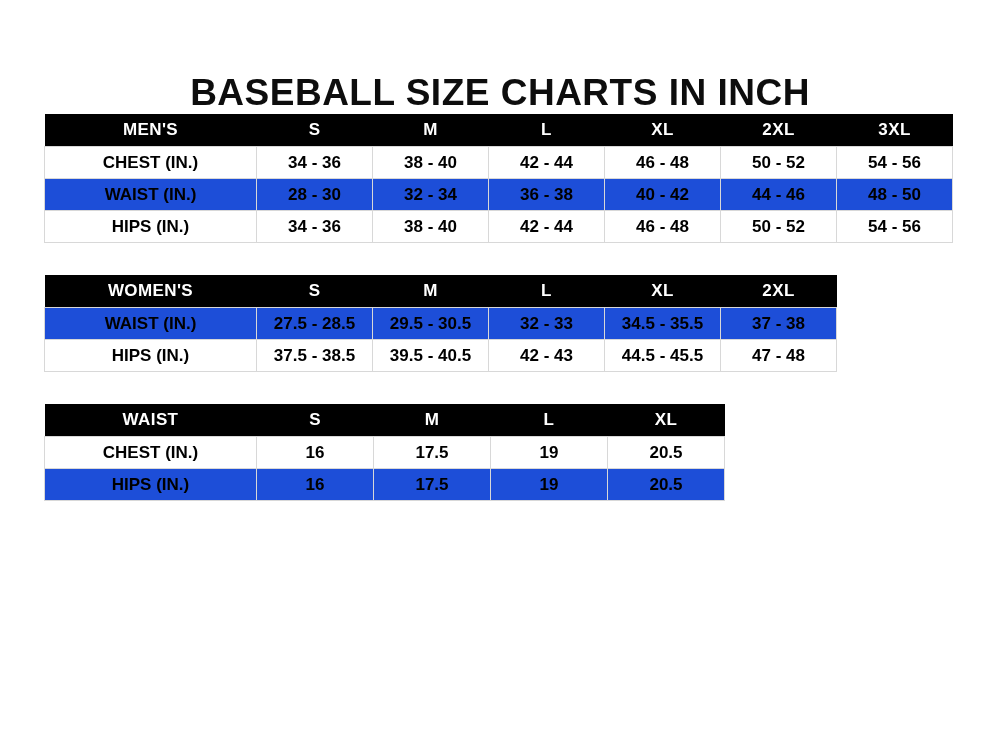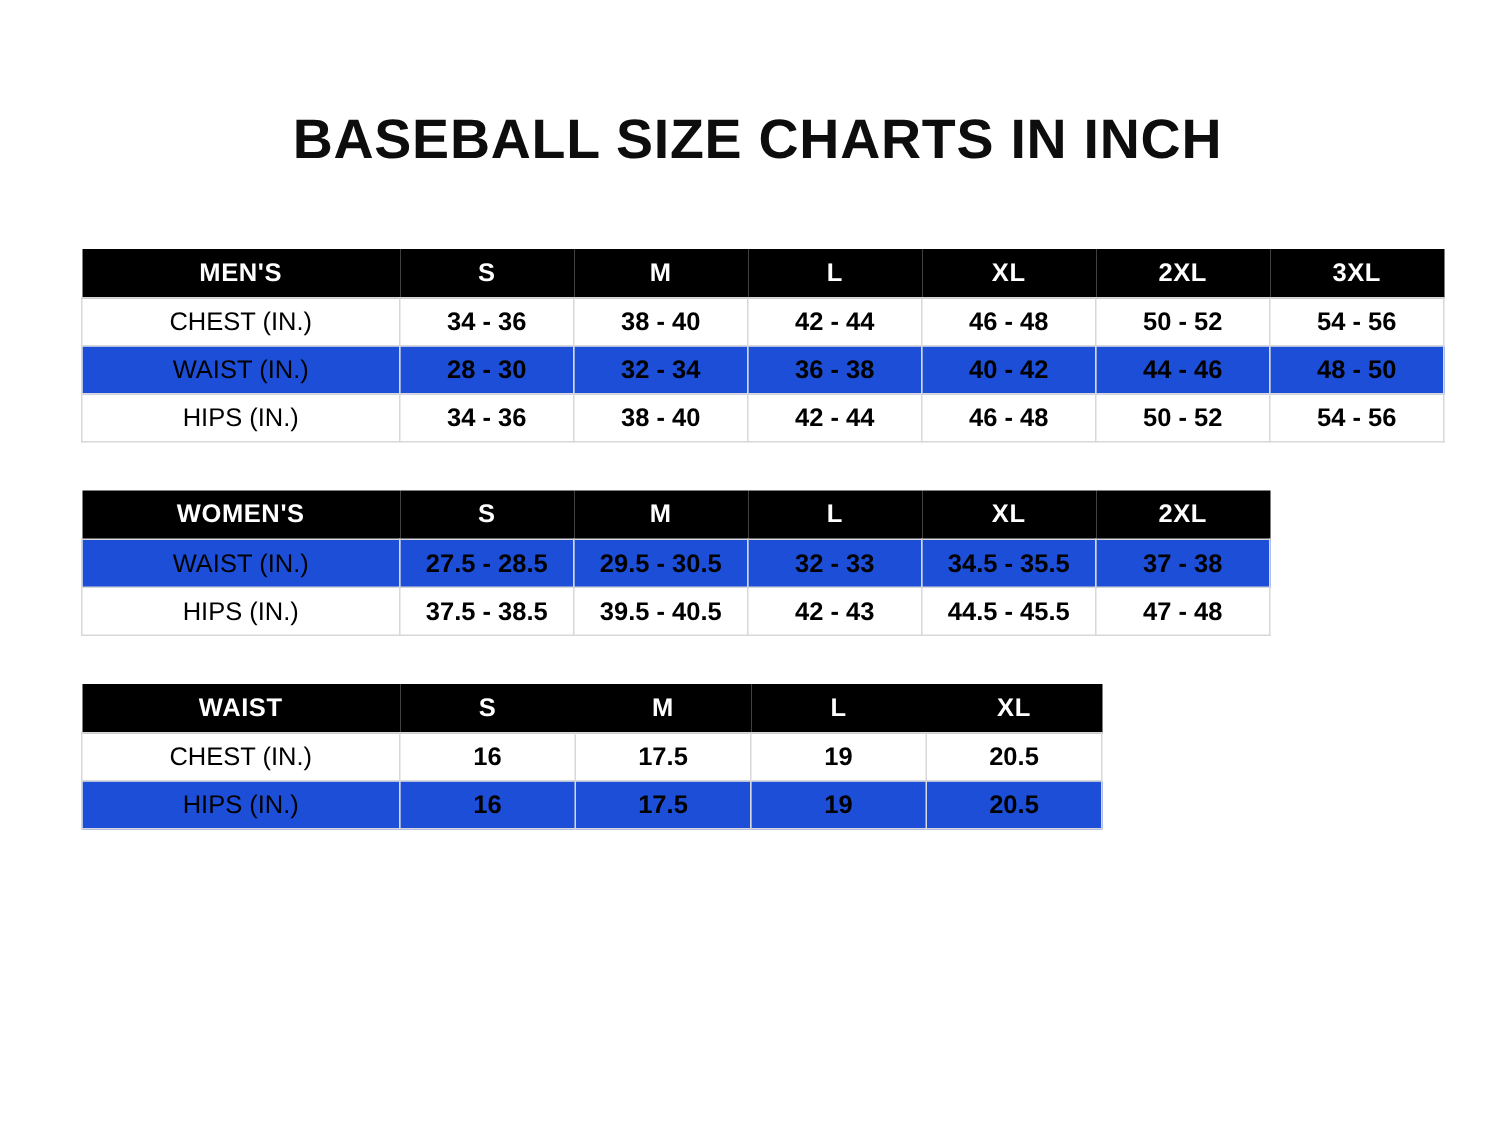--- a/index.html
+++ b/index.html
@@ -12,33 +12,31 @@
     background: #ffffff;
     font-family: "Liberation Sans", sans-serif;
     color: #000000;
     overflow: hidden;
   }
   .page {
     position: relative;
     width: 1000px;
     height: 536px;
     box-sizing: border-box;
-    padding-left: 10px;
   }
   .title {
     text-align: center;
     font-size: 37px;
     font-weight: bold;
     letter-spacing: 0.5px;
     margin: 0;
     padding-top: 72px;
     color: #0d0d0d;
   }
   .charts {
-    margin-top: 52px;
     padding-left: 44px;
   }
   table {
     border-collapse: collapse;
     table-layout: fixed;
     font-size: 17px;
     font-weight: bold;
   }
   table.men   { width: 908px; }
   table.women { width: 790px; }
@@ -66,21 +64,21 @@
     border: 1px solid #d8d8d8;
     padding: 0 4px;
     background: #ffffff;
     white-space: nowrap;
   }
   tbody tr.alt td {
     background: #1d4ed8;
   }
   tbody td.rowhead {
     text-align: center;
-    font-weight: normal;
+    font-weight: bold;
   }
   .chart-block + .chart-block {
     margin-top: 32px;
   }
   
   .men col.c0   { width: 212px; }
   .men col.cx   { width: 116px; }
   .women col.c0 { width: 212px; }
   .women col.cx { width: 116px; }
   .youth col.c0 { width: 212px; }

